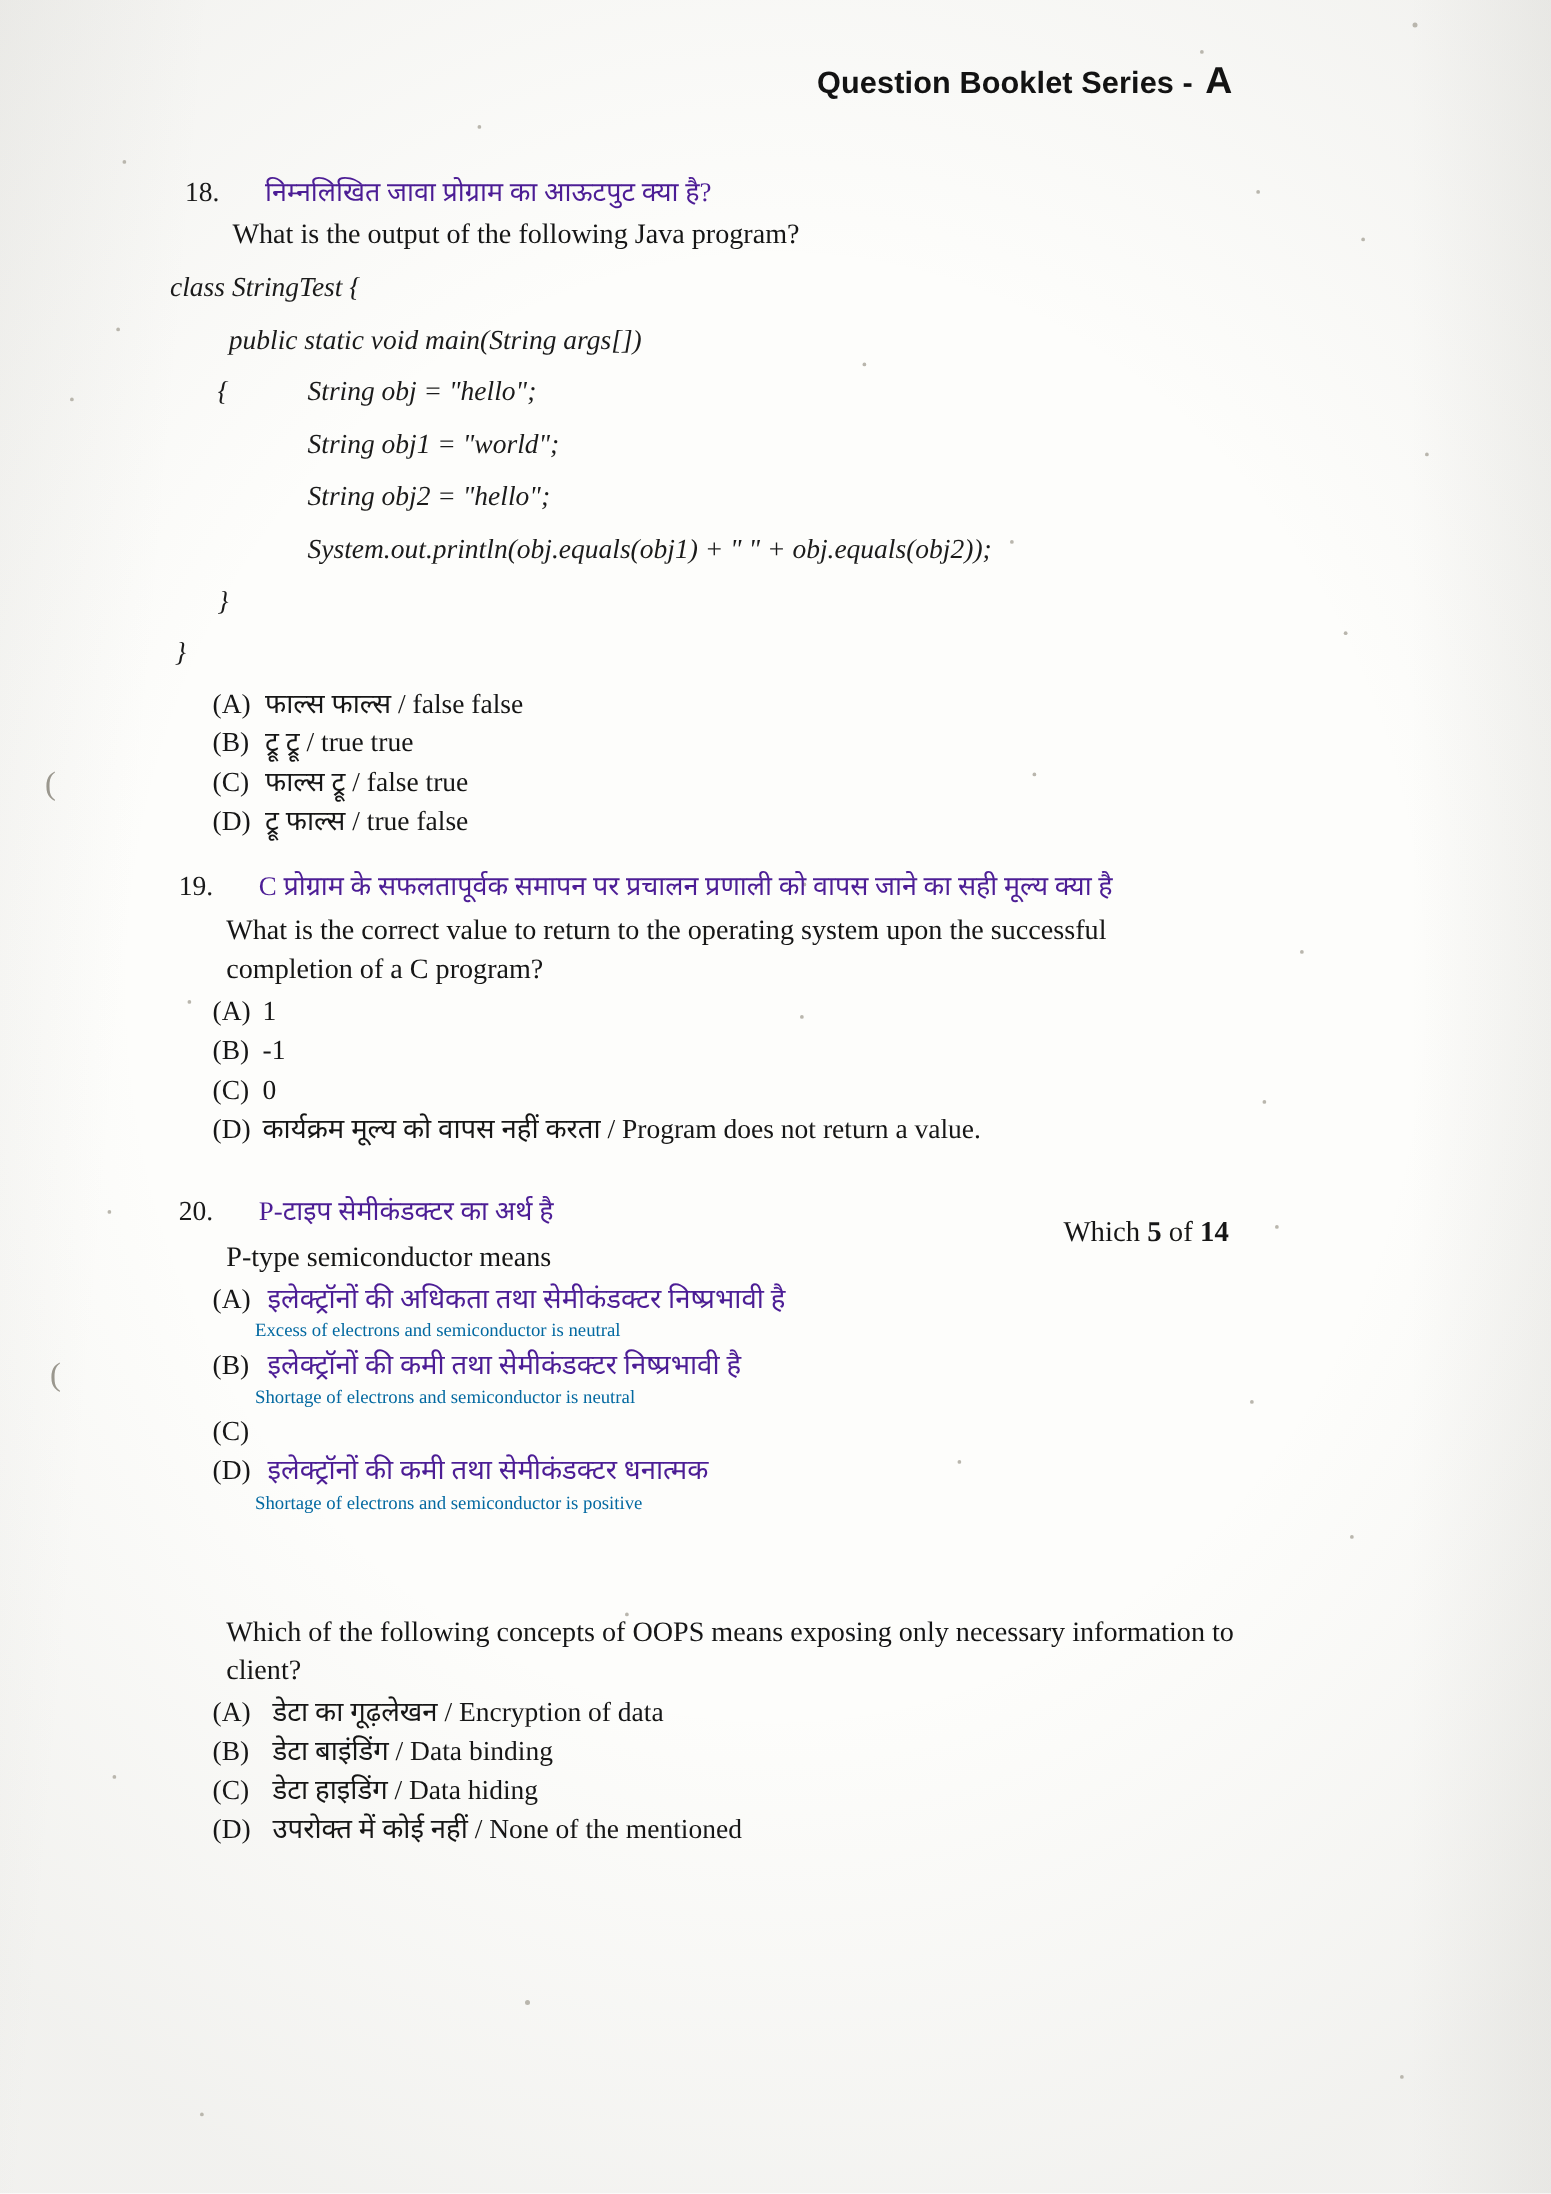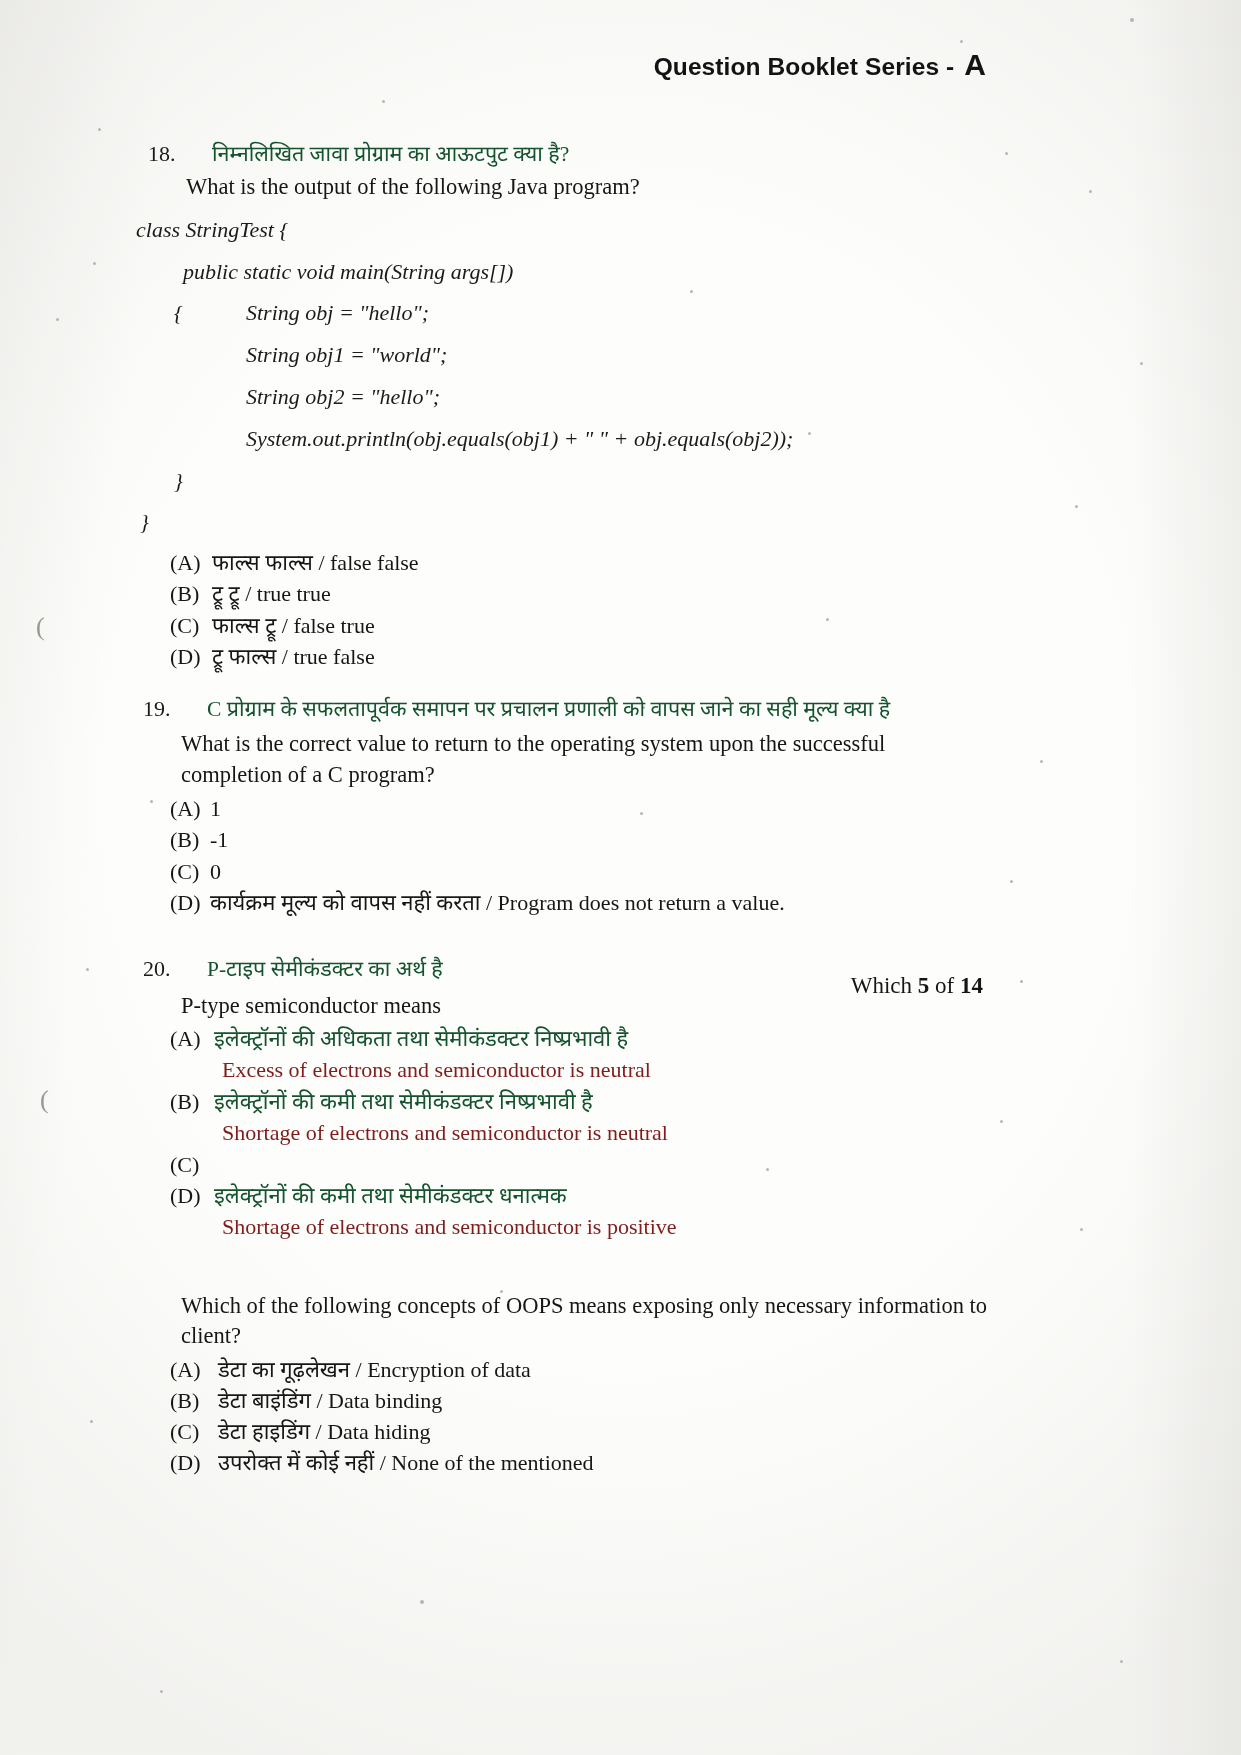--- a/index.html
+++ b/index.html
@@ -68,21 +68,21 @@
   }
   .qnum {
     font-size: 22px;
     width: 38px;
     flex: 0 0 38px;
     color: #1a1a1a;
   }
   .hi {
     font-size: 21.5px;
     line-height: 1.32;
-    color: #14532d;
+    color: #4c1d95;
   }
   .en {
     font-size: 22.5px;
     line-height: 1.35;
     color: #161616;
   }
   .qbody {
     margin-left: 38px;
   }
   .code {
@@ -100,24 +100,24 @@
     line-height: 1.42;
     color: #161616;
   }
   .opt-tag {
     flex: 0 0 auto;
     width: 42px;
     font-size: 22px;
   }
   .opt-txt { font-size: 22px; }
   .opt-sub {
-    font-size: 22px;
+    font-size: 15px;
     line-height: 1.4;
-    margin-left: 52px;
-    color: #7f1d1d;
+    margin-left: 34px;
+    color: #0369a1;
   }
   .two-line { margin-top: 1px; }
 
   .footer {
     position: absolute;
     right: 258px;
     bottom: 327px;
     font-size: 23px;
     color: #161616;
     white-space: nowrap;

